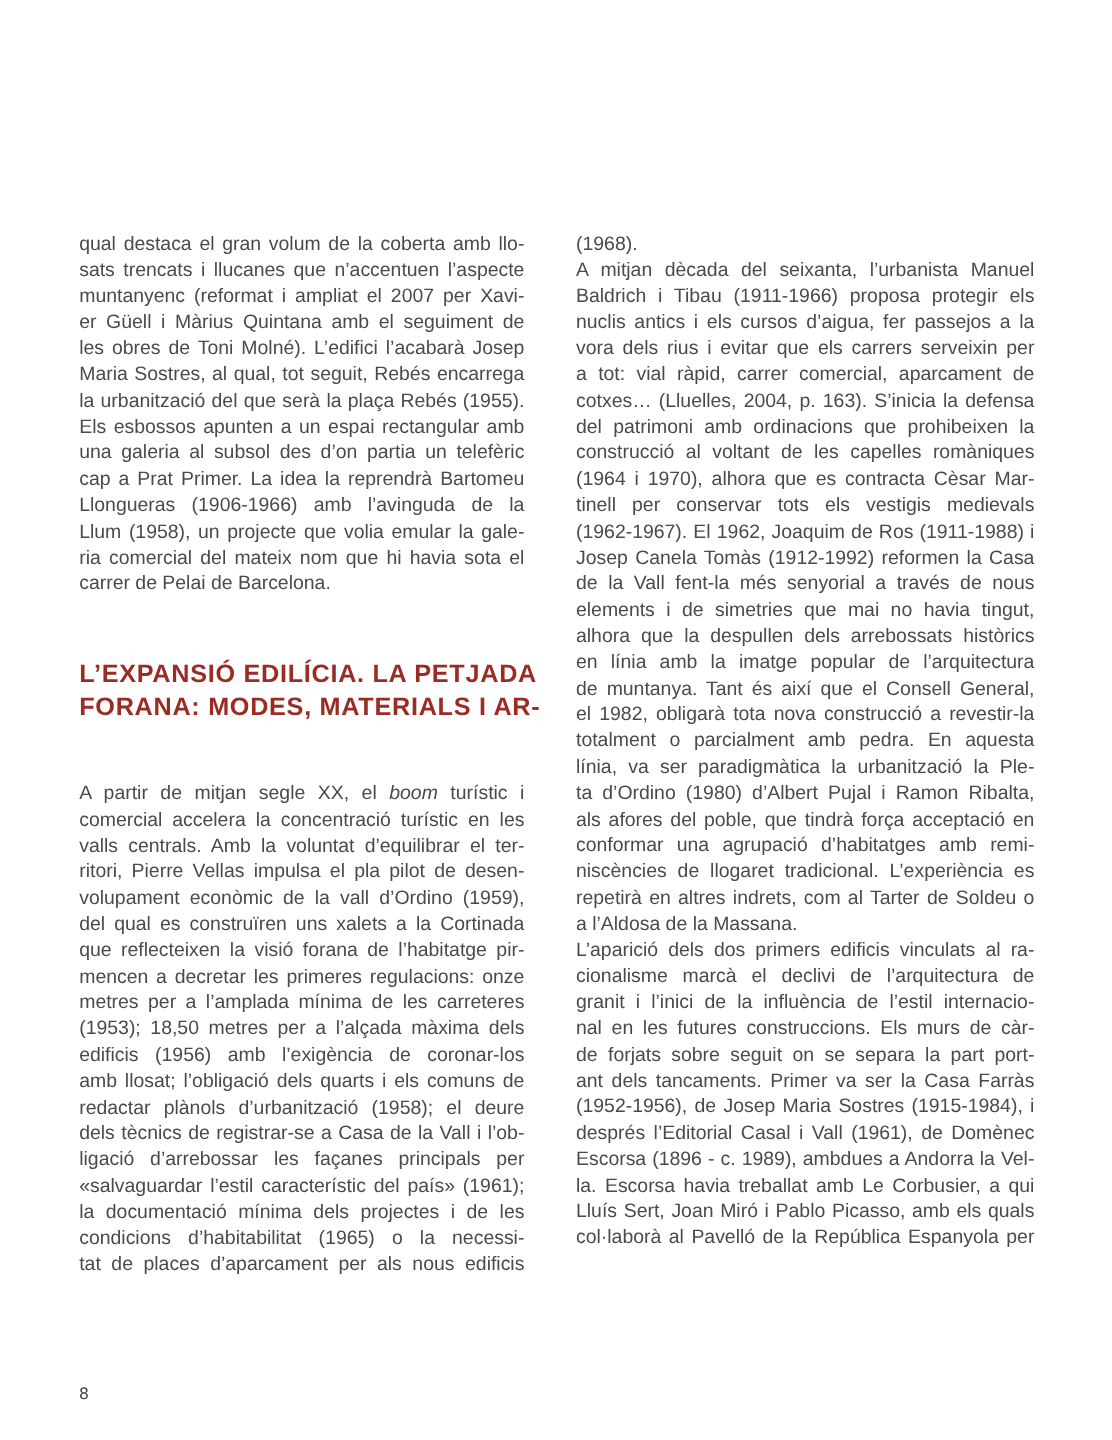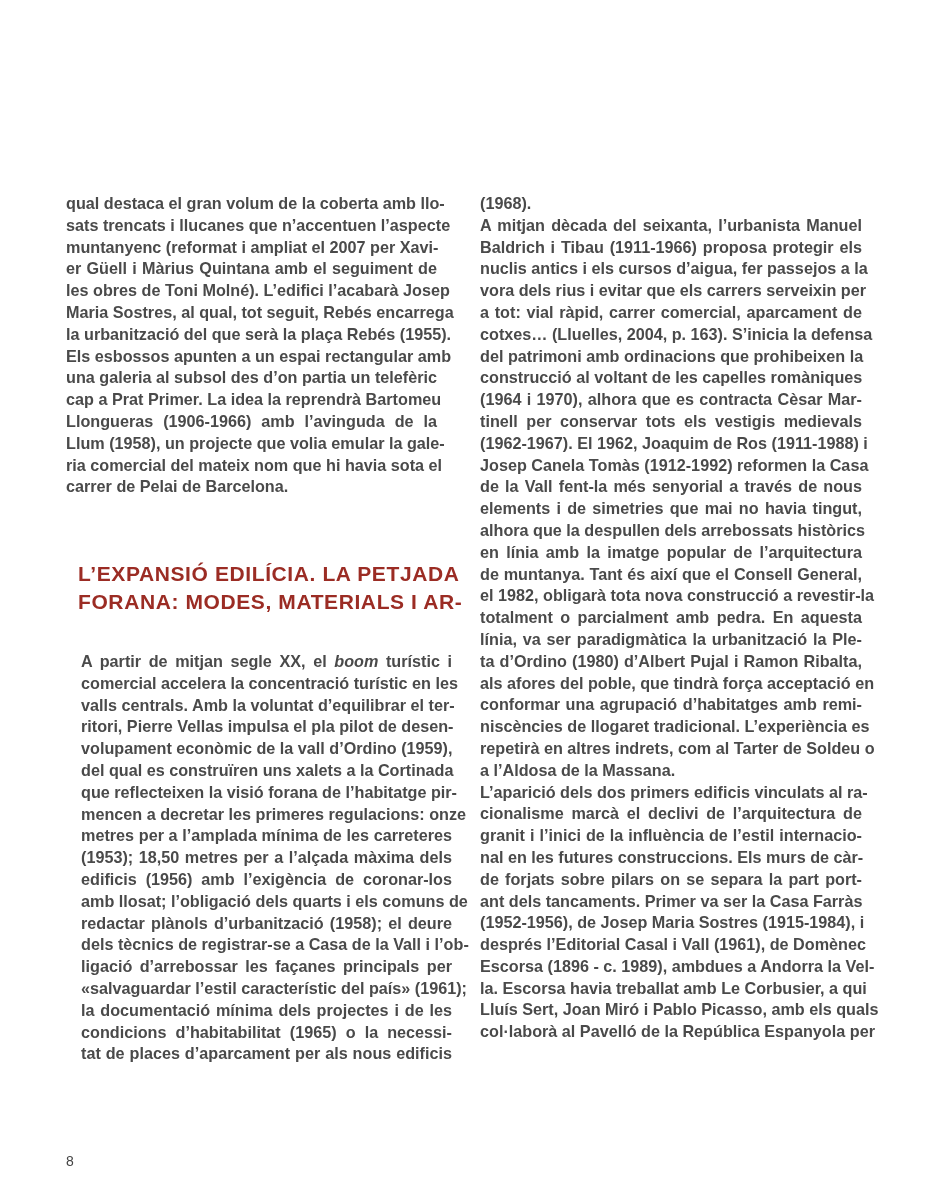--- a/index.html
+++ b/index.html
@@ -1,26 +1,26 @@
 <!DOCTYPE html>
 <html><head>
 <meta charset="utf-8">
 <style>
   html, body { margin: 0; padding: 0; background: #ffffff; }
   body { width: 927px; height: 1200px; position: relative; overflow: hidden;
          font-family: "Liberation Sans", "DejaVu Sans", sans-serif; color: #4a4a4a; }
-  .col { position: absolute; top: 193px; font-size: 16.2px; line-height: 21.8px; font-weight: bold; }
+  .col { position: absolute; top: 193px; font-size: 16.2px; line-height: 21.8px; }
   .col-left { left: 66px; width: 371px; }
   .col-right { left: 480px; width: 382px; }
   .line { display: block; white-space: nowrap; text-align: justify; text-align-last: justify; height: 21.8px; }
   .line.last { text-align-last: left; }
   .heading { position: absolute; left: 66px; top: 548px; width: 372px;
              color: #9b2c24; font-weight: bold; font-size: 21px; line-height: 27.5px; letter-spacing: 0.6px; }
   .heading .line { height: 27.5px; }
-  .col-left-2 { top: 651px; margin-left: 15px; }
+  .col-left-2 { top: 651px; }
   .page-number { position: absolute; left: 66px; top: 1153px; font-size: 14px; color: #444; }
   em { font-style: italic; }
 </style>
 </head>
 <body>
 
 <div class="col col-left">
   <span class="line">qual destaca el gran volum de la coberta amb llo-</span>
   <span class="line">sats trencats i llucanes que n’accentuen l’aspecte</span>
   <span class="line">muntanyenc (reformat i ampliat el 2007 per Xavi-</span>
@@ -30,21 +30,21 @@
   <span class="line">la urbanització del que serà la plaça Rebés (1955).</span>
   <span class="line">Els esbossos apunten a un espai rectangular amb</span>
   <span class="line">una galeria al subsol des d’on partia un telefèric</span>
   <span class="line">cap a Prat Primer. La idea la reprendrà Bartomeu</span>
   <span class="line">Llongueras (1906-1966) amb l’avinguda de la</span>
   <span class="line">Llum (1958), un projecte que volia emular la gale-</span>
   <span class="line">ria comercial del mateix nom que hi havia sota el</span>
   <span class="line last">carrer de Pelai de Barcelona.</span>
 </div>
 
-<h2 class="heading" style="margin: 12px; color: rgb(155, 44, 36);">
+<h2 class="heading" style="margin: 0px; color: rgb(155, 44, 36);">
   <span class="line">L’EXPANSIÓ EDILÍCIA. LA PETJADA</span>
   <span class="line">FORANA: MODES, MATERIALS I AR-</span>
 </h2>
 
 <div class="col col-left col-left-2">
   <span class="line"><span>A partir de mitjan segle XX, el </span><em>boom</em><span> turístic i</span></span>
   <span class="line">comercial accelera la concentració turístic en les</span>
   <span class="line">valls centrals. Amb la voluntat d’equilibrar el ter-</span>
   <span class="line">ritori, Pierre Vellas impulsa el pla pilot de desen-</span>
   <span class="line">volupament econòmic de la vall d’Ordino (1959),</span>
@@ -94,21 +94,21 @@
     <span class="line">conformar una agrupació d’habitatges amb remi-</span>
     <span class="line">niscències de llogaret tradicional. L’experiència es</span>
     <span class="line">repetirà en altres indrets, com al Tarter de Soldeu o</span>
     <span class="line last">a l’Aldosa de la Massana.</span>
   </div>
   <div>
     <span class="line">L’aparició dels dos primers edificis vinculats al ra-</span>
     <span class="line">cionalisme marcà el declivi de l’arquitectura de</span>
     <span class="line">granit i l’inici de la influència de l’estil internacio-</span>
     <span class="line">nal en les futures construccions. Els murs de càr-</span>
-    <span class="line">de forjats sobre pilars on se separa la part port-</span>
+    <span class="line">de forjats sobre seguit on se separa la part port-</span>
     <span class="line">ant dels tancaments. Primer va ser la Casa Farràs</span>
     <span class="line">(1952-1956), de Josep Maria Sostres (1915-1984), i</span>
     <span class="line">després l’Editorial Casal i Vall (1961), de Domènec</span>
     <span class="line">Escorsa (1896 - c. 1989), ambdues a Andorra la Vel-</span>
     <span class="line">la. Escorsa havia treballat amb Le Corbusier, a qui</span>
     <span class="line">Lluís Sert, Joan Miró i Pablo Picasso, amb els quals</span>
     <span class="line">col·laborà al Pavelló de la República Espanyola per</span>
   </div>
 </div>
 

